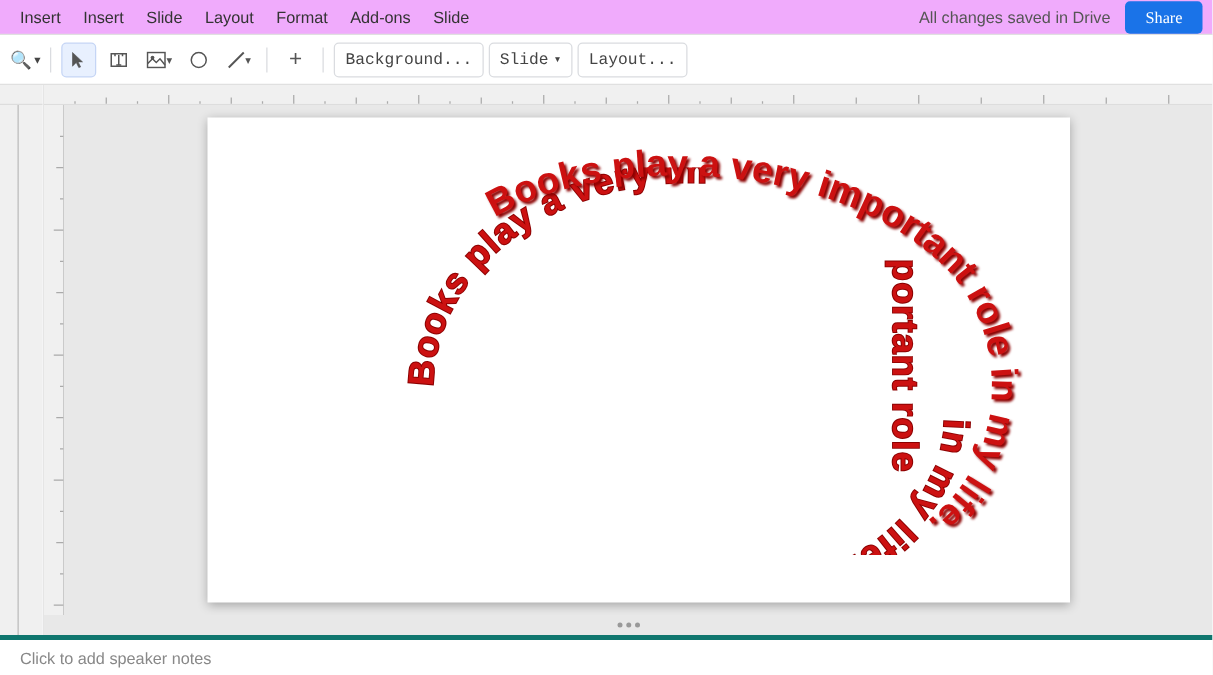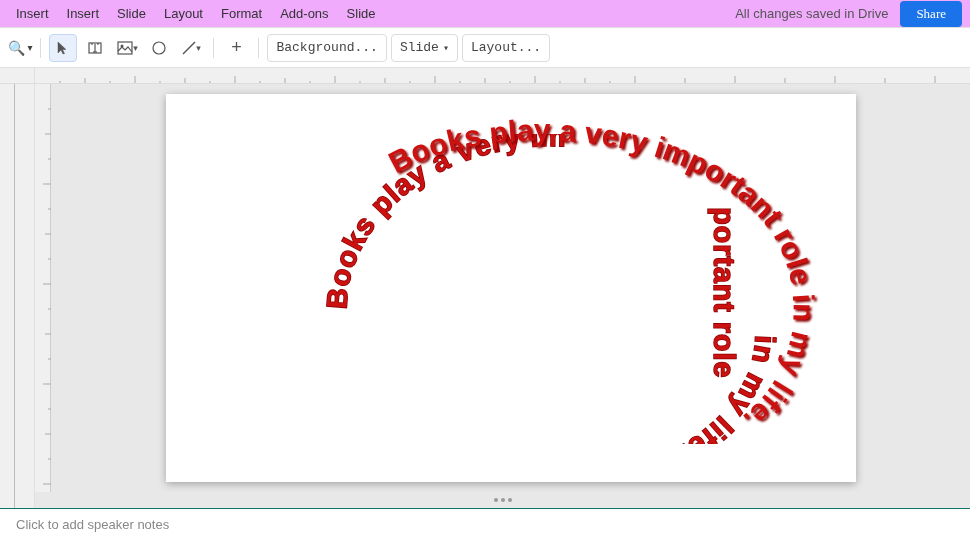--- a/index.html
+++ b/index.html
@@ -163,21 +163,21 @@
 
     .curved-text-svg {
       width: 100%;
       height: 100%;
     }
 
     
     .speaker-notes {
       height: 32px;
       background: #fff;
-      border-top: 1px solid #0f766e;
+      border-top: 4px solid #0f766e;
       display: flex;
       align-items: center;
       padding: 0 16px;
       color: #888;
       font-size: 13px;
       flex-shrink: 0;
     }
 
     
     .scroll-indicator {

